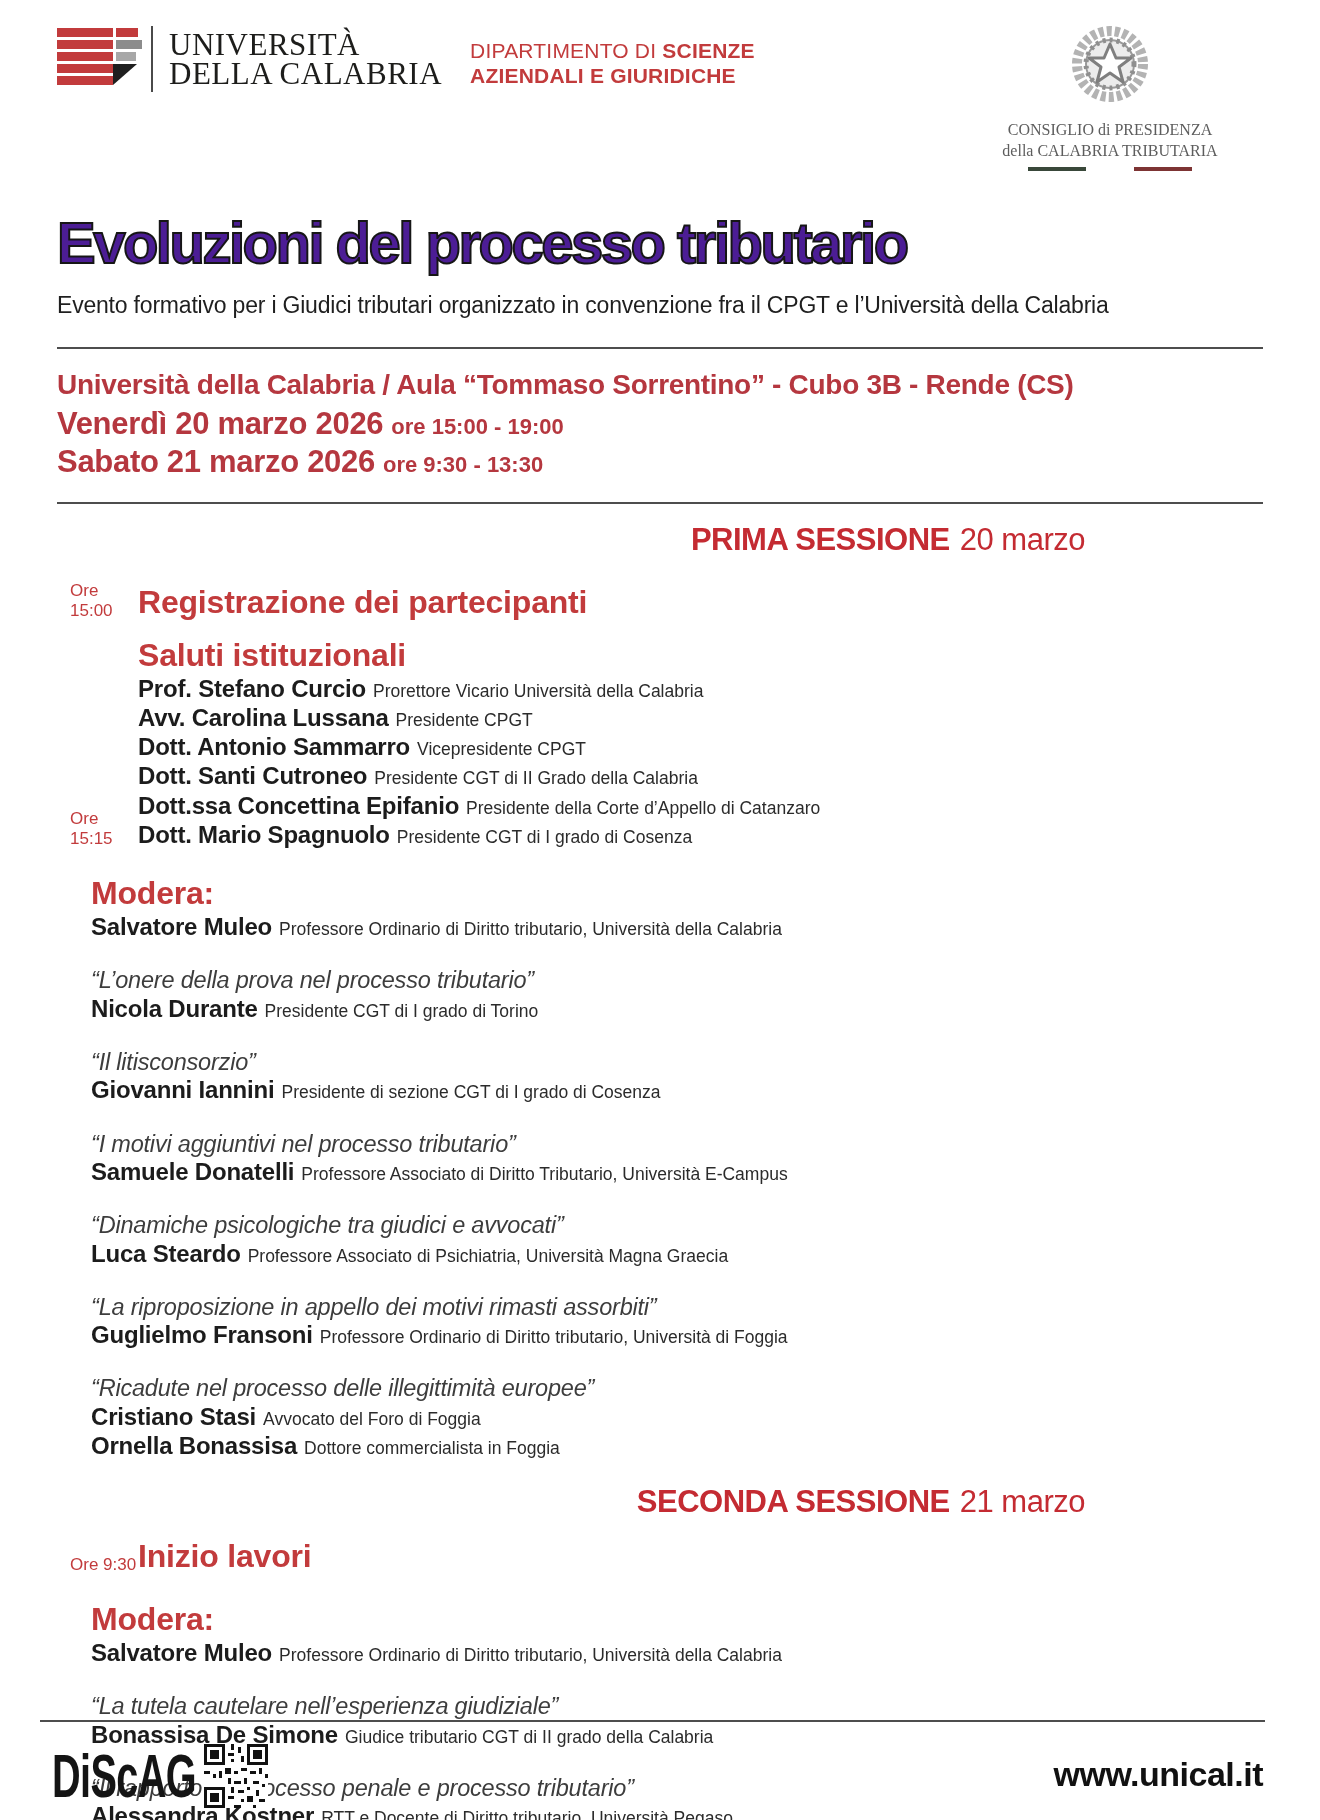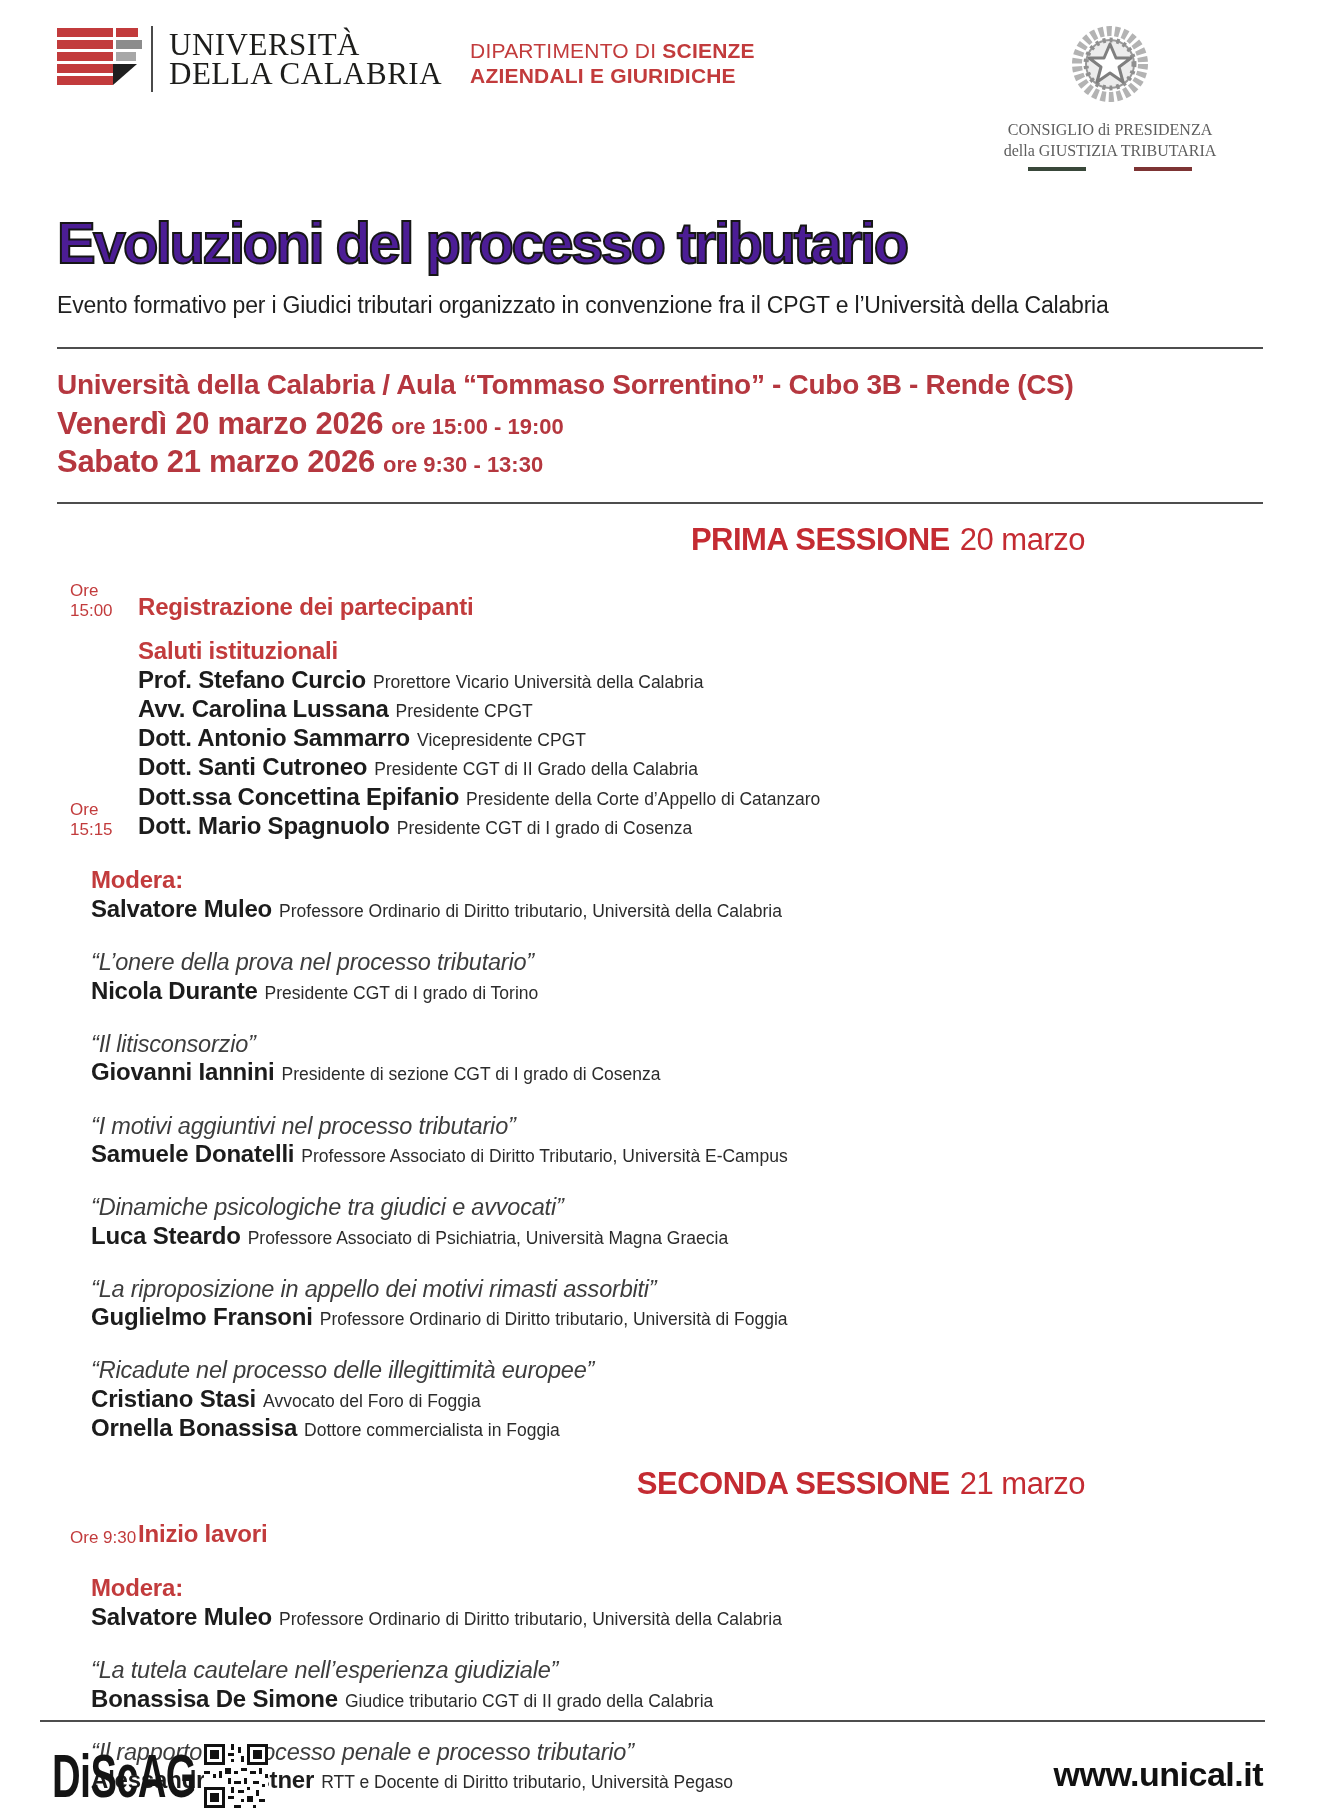--- a/index.html
+++ b/index.html
@@ -43,21 +43,21 @@
   .venue-loc { font-size:28px; font-weight:700; letter-spacing:-0.3px; }
   .date-line { margin-top:5px; font-size:31px; font-weight:700; letter-spacing:-0.3px; }
   .date-line .time { font-size:22px; margin-left:8px; letter-spacing:0; }
   
   .session-head { width:1030px; margin:18px 0 0 55px; text-align:right; font-size:31px; color:#c42b32; letter-spacing:-0.5px; }
   .session-head .sh-bold { font-weight:700; }
   .session-head .sh-date { font-weight:400; margin-left:10px; }
   .prow { display:flex; padding-left:70px;align-items:flex-end; }
   .ptime { width:68px; flex:none; color:#c23b3c; font-size:17px; padding-top:5px; }
   .indent { padding-left:91px; }
-  .pheading { color:#c23b3c; font-weight:700; font-size:24px; letter-spacing:-0.2px; }
+  .pheading { color:#c23b3c; font-weight:700; font-size:32px; letter-spacing:-0.2px; }
   .person { font-size:24px; font-weight:700; color:#1c1c1c; line-height:1.22; letter-spacing:-0.2px; }
   .person .role { font-size:17.5px; font-weight:400; color:#2b2b2b; margin-left:7px; letter-spacing:0; }
   .quote { font-style:italic; font-size:23.5px; color:#3d3d3d; letter-spacing:-0.2px; line-height:1.12; }
   .mt18{margin-top:18px;} .mt16{margin-top:16px;} .mt24{margin-top:24px;} .mt26{margin-top:26px;}
   
   .footer { position:absolute; left:0; bottom:0; width:1320px; height:100px; }
   .footer .rule { margin:0 55px 0 40px; }
   .footer-row { display:flex; align-items:center; padding:18px 0 0 52px; }
   .discag-logo { width:158px; flex:none; font-size:62px; font-weight:700; color:#141414;
                  transform:scaleX(0.64); transform-origin:left center; letter-spacing:-1px; white-space:nowrap; }
@@ -95,21 +95,21 @@
   </div>
   <div class="logo-right">
     <svg width="104" height="96" viewBox="0 0 104 96">
       <circle cx="52" cy="44" r="33" fill="none" stroke="#b3b3b3" stroke-width="10" stroke-dasharray="5 3"></circle>
       <circle cx="52" cy="44" r="24" fill="#ececec" stroke="#9a9a9a" stroke-width="2"></circle>
       <circle cx="52" cy="44" r="24" fill="none" stroke="#8f8f8f" stroke-width="5" stroke-dasharray="3 4"></circle>
       <polygon points="52,24 58,38 73,38 61,47 65,62 52,53 39,62 43,47 31,38 46,38" fill="#ffffff" stroke="#7f7f7f" stroke-width="3" stroke-linejoin="round"></polygon>
     </svg>
     <div class="council-text">
       <div>CONSIGLIO di PRESIDENZA</div>
-      <div>della GIUSTIZIA TRIBUTARIA</div>
+      <div>della CALABRIA TRIBUTARIA</div>
     </div>
     <div class="flag-underline">
       <div class="bar bar-green"></div>
         <div class="bar bar-red"></div>
     </div>
   </div>
 </div>
 
 <div class="title">Evoluzioni del processo tributario</div>
 <div class="subtitle">Evento formativo per i Giudici tributari organizzato in convenzione fra il CPGT e l’Università della Calabria</div>

